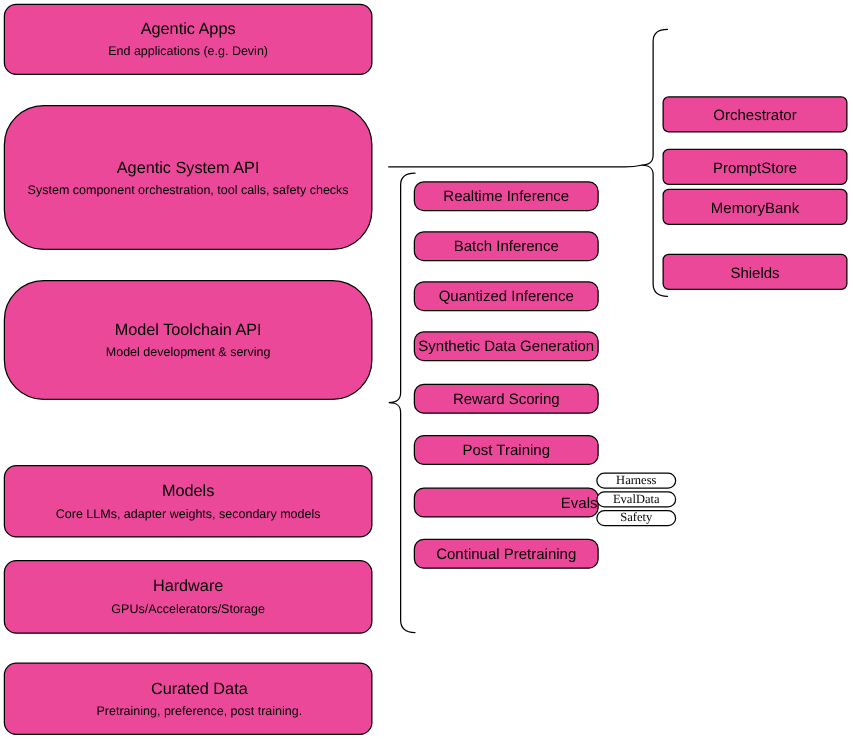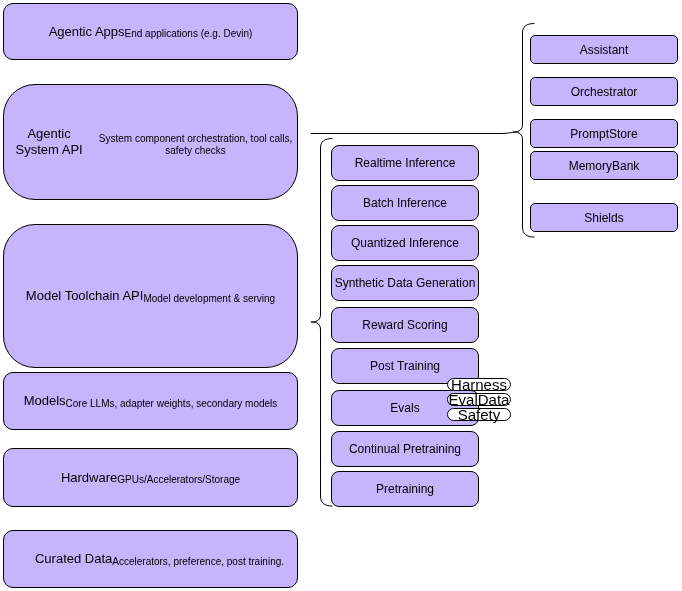--- a/index.html
+++ b/index.html
@@ -8,49 +8,50 @@
     width:682px;height:591px;
     background:#ffffff;
     font-family:"Liberation Sans", sans-serif;
     color:#000;
     overflow:hidden;
   }
   #connectors{position:absolute;left:0;top:0;width:682px;height:591px;z-index:0;}
 
   .node{
     position:absolute;
-    background:#c4b5fd;
+    background:#ec4899;
     border:1px solid #000000;
     box-sizing:border-box;
     display:flex;
-    flex-direction:row;
+    flex-direction:column;
     align-items:center;
     justify-content:center;
     text-align:center;
     z-index:1;
   }
   .lbox{left:3px;width:295px;}
   .r10{border-radius:10px;}
   .r22{border-radius:32px;}
   .lbox .t{font-size:13px;line-height:16px;}
   .lbox .s{font-size:10px;line-height:12px;margin-top:5px;}
 
-  .mbox{left:331px;width:148px;height:36px;border-radius:8px;font-size:12px;}
+  .mbox{left:331px;width:148px;height:24px;border-radius:8px;font-size:12px;}
   .rbox{left:530px;width:148px;height:29px;border-radius:5px;font-size:12px;}
 
   .oval{
     position:absolute;
-    left:447px;width:64px;height:13px;
+    left:477px;width:64px;height:13px;
     background:#ffffff;
     border:1px solid #000000;
     border-radius:7px;
     box-sizing:border-box;
     display:flex;align-items:center;justify-content:center;
-    font-size:15px;line-height:11px;
+    font-size:10px;line-height:11px;
     z-index:3;
+    font-family:Liberation Serif, serif;
   }
 </style>
 </head>
 <body>
 
 <div id="canvas">
 
   <svg id="connectors" viewBox="0 0 682 591" xmlns="http://www.w3.org/2000/svg">
 
     <path d="M 311 133.5 L 500 133.5 C 506 133.5 509.5 133 513 132.2" fill="none" stroke="#000000" stroke-width="1" stroke-linecap="round"></path>
@@ -61,78 +62,72 @@
   </svg>
 
   <div class="node lbox r10" style="top:3px;height:57px;">
     <div class="t">Agentic Apps</div>
     <div class="s">End applications (e.g. Devin)</div>
   </div>
   <div class="node lbox r22" style="top:84px;height:116px;">
     <div class="t">Agentic System API</div>
     <div class="s">System component orchestration, tool calls, safety checks</div>
   </div>
-  <div class="node lbox r22" style="top:224px;height:144px;">
+  <div class="node lbox r22" style="top:224px;height:96px;">
     <div class="t">Model Toolchain API</div>
     <div class="s">Model development &amp; serving</div>
   </div>
   <div class="node lbox r10" style="top:372px;height:58px;">
     <div class="t">Models</div>
     <div class="s">Core LLMs, adapter weights, secondary models</div>
   </div>
   <div class="node lbox r10" style="top:448px;height:59px;">
     <div class="t">Hardware</div>
     <div class="s">GPUs/Accelerators/Storage</div>
   </div>
   <div class="node lbox r10" style="top:530px;height:58px;padding-left:18px;">
     <div class="t">Curated Data</div>
-    <div class="s">Accelerators, preference, post training.</div>
+    <div class="s">Pretraining, preference, post training.</div>
   </div>
 
   <div class="node mbox" style="top:145px;">
     <span>Realtime Inference</span>
   </div>
   <div class="node mbox" style="top:225px;">
     <span>Quantized Inference</span>
   </div>
   <div class="node mbox" style="top:185px;">
     <span>Batch Inference</span>
   </div>
   <div class="node mbox" style="top:265px;">
     <span>Synthetic Data Generation</span>
   </div>
   <div class="node mbox" style="top:307px;">
     <span>Reward Scoring</span>
   </div>
   <div class="node mbox" style="top:348px;">
     <span>Post Training</span>
   </div>
-  <div class="node mbox" style="top:390px;">
+  <div class="node mbox" style="top:390px;align-items:flex-end;">
     <span>Evals</span>
   </div>
   <div class="node mbox" style="top:431px;">
     <span>Continual Pretraining</span>
-  </div>
-  <div class="node mbox" style="top:471px;">
-    <span>Pretraining</span>
   </div>
 
   <div class="oval" style="top:378px;">
     <span>Harness</span>
   </div>
   <div class="oval" style="top:393px;">
     <span>EvalData</span>
   </div>
   <div class="oval" style="top:408px;">
     <span>Safety</span>
   </div>
 
-  <div class="node rbox" style="top:35px;">
-    <span>Assistant</span>
-  </div>
   <div class="node rbox" style="top:77px;">
     <span>Orchestrator</span>
   </div>
   <div class="node rbox" style="top:119px;">
     <span>PromptStore</span>
   </div>
   <div class="node rbox" style="top:151px;">
     <span>MemoryBank</span>
   </div>
   <div class="node rbox" style="top:203px;">

